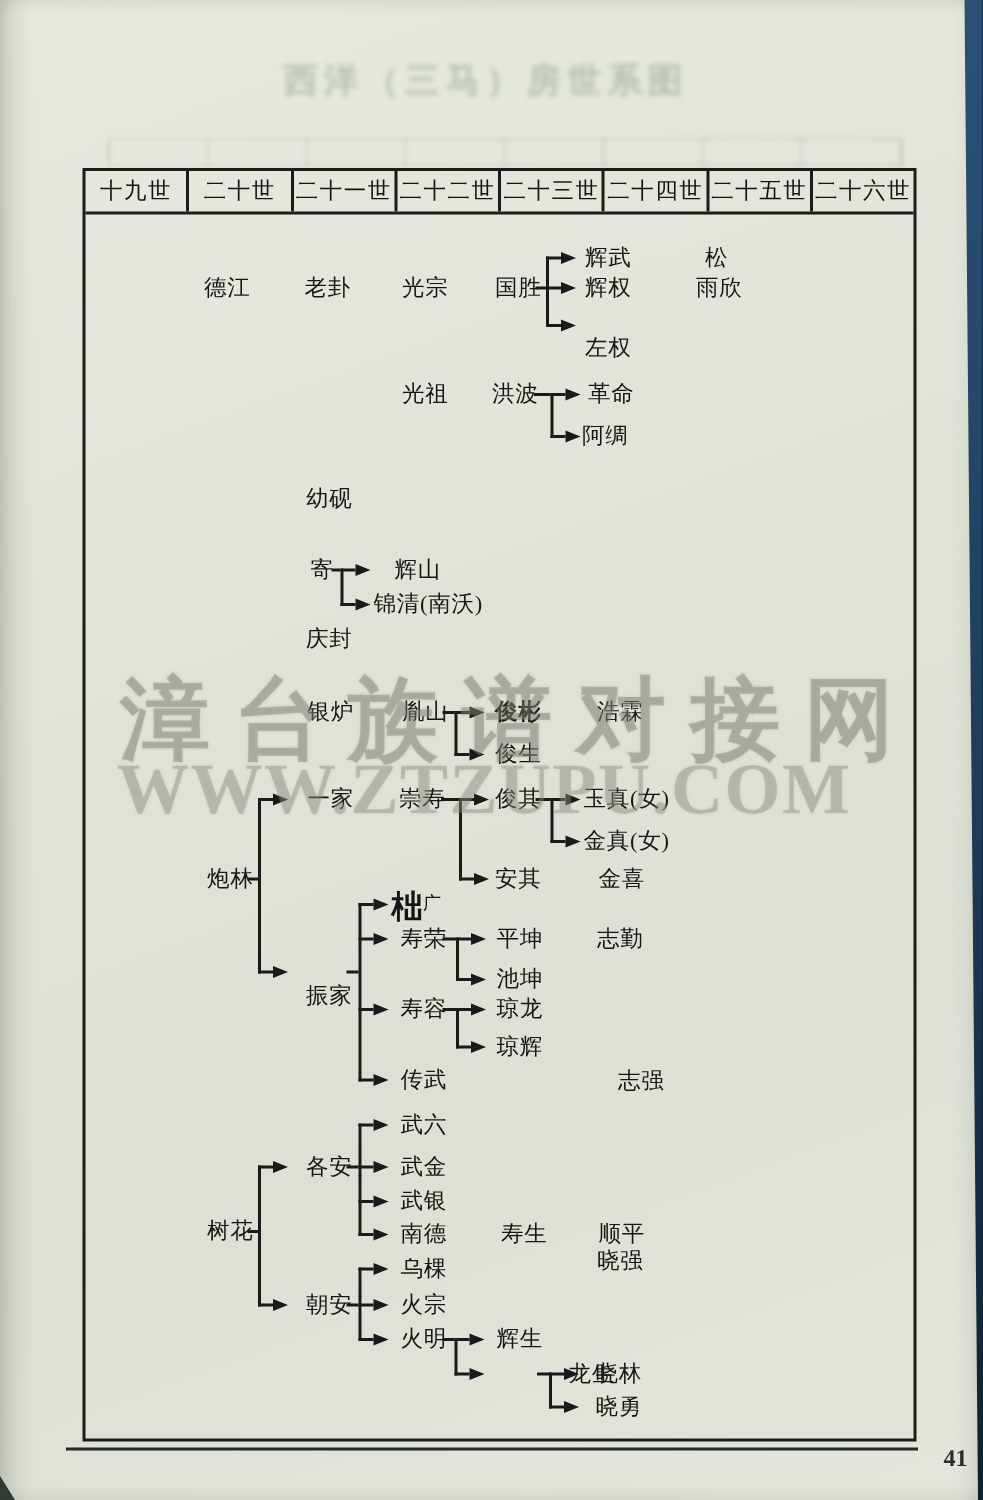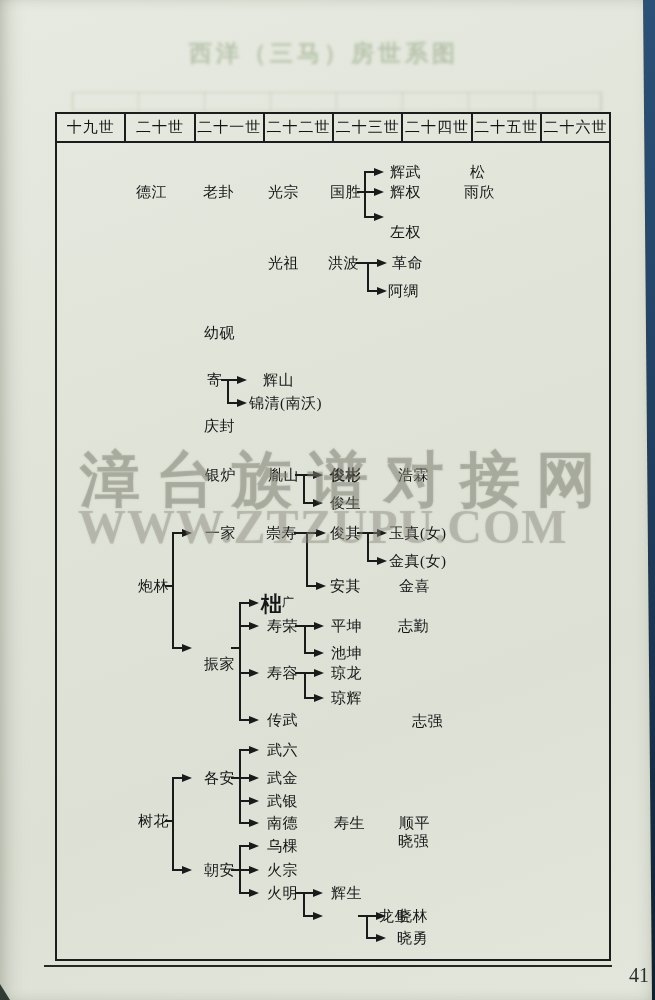--- a/index.html
+++ b/index.html
@@ -62,21 +62,21 @@
   .watermark-cn{
     position:absolute;left:80px;top:440px;
     font-size:60px;font-weight:bold;letter-spacing:16px;white-space:nowrap;
     color:rgba(126,124,113,.40);text-shadow:0 0 2px rgba(126,124,113,.25);
   }
   .watermark-url{
     position:absolute;left:78px;top:499px;
     font-size:48px;font-weight:bold;letter-spacing:1px;white-space:nowrap;
     color:rgba(138,136,126,.36);text-shadow:0 0 2px rgba(138,136,126,.2);
   }
-  .page-number{position:absolute;left:629px;top:964px;font-size:20px;color:#2c2c2c;}
+  .page-number{position:absolute;left:629px;top:964px;font-size:16px;color:#2c2c2c;font-weight:bold;}
   .corner-notch{
     position:absolute;left:0;bottom:0;width:10px;height:16px;background:#2f3b34;
     clip-path:polygon(0 0,100% 100%,0 100%);
   }
 </style>
 </head>
 <body>
 
 <div class="photo">
   <div class="page"></div>

